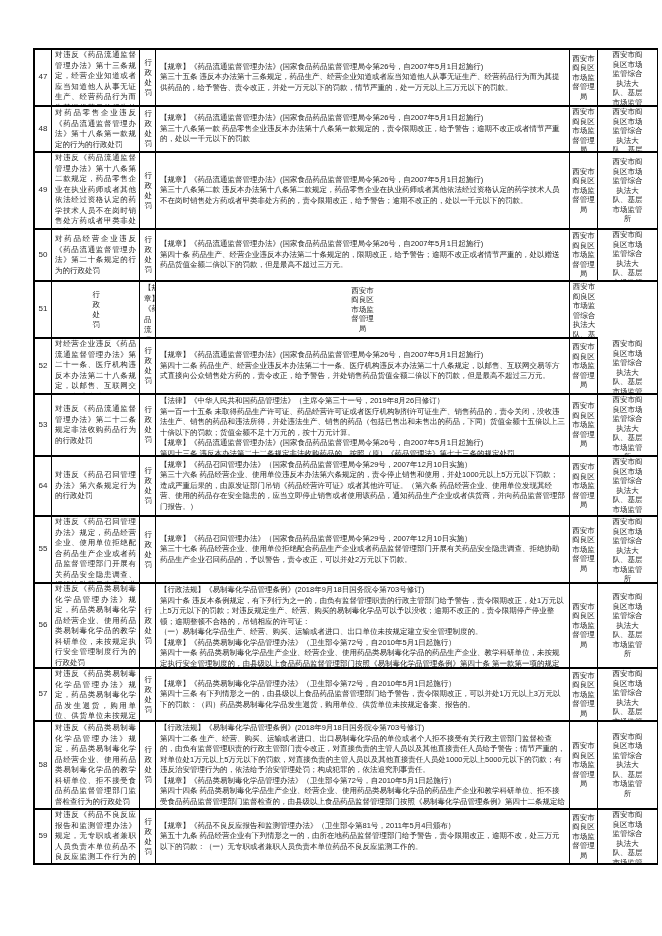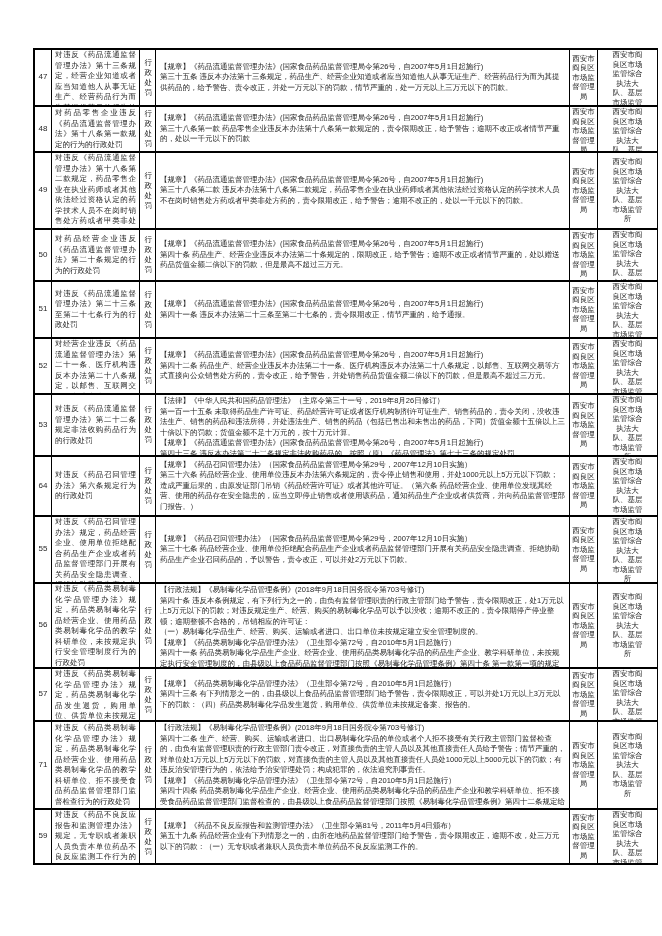--- a/index.html
+++ b/index.html
@@ -131,23 +131,20 @@
     <div class="cell agency">
         <div class="txt">西安市阎良区市场监督管理局</div>
       </div>
     <div class="cell units">
         <div class="txt">西安市阎良区市场监管综合执法大队、基层市场监管所</div>
       </div>
   </div>
 
   <div class="row h4">
     <div class="cell seq">51</div>
-    <div class="cell violation">
-        <div class="txt">对违反《药品流通监督管理办法》第二十三条至第二十七条行为的行政处罚</div>
-      </div>
     <div class="cell ptype">
         <div class="txt">行政处罚</div>
       </div>
     <div class="cell basis">
         <div class="txt">【规章】《药品流通监督管理办法》(国家食品药品监督管理局令第26号，自2007年5月1日起施行)
 第四十一条 违反本办法第二十三条至第二十七条的，责令限期改正，情节严重的，给予通报。</div>
       </div>
     <div class="cell agency">
         <div class="txt">西安市阎良区市场监督管理局</div>
       </div>
@@ -275,21 +272,21 @@
       </div>
     <div class="cell agency">
         <div class="txt">西安市阎良区市场监督管理局</div>
       </div>
     <div class="cell units">
         <div class="txt">西安市阎良区市场监管综合执法大队、基层市场监管所</div>
       </div>
   </div>
 
   <div class="row h11">
-    <div class="cell seq">71</div>
+    <div class="cell seq">58</div>
     <div class="cell violation">
         <div class="txt">对违反《药品类易制毒化学品管理办法》规定，药品类易制毒化学品经营企业、使用药品类易制毒化学品的教学科研单位、拒不接受食品药品监督管理部门监督检查行为的行政处罚</div>
       </div>
     <div class="cell ptype">
         <div class="txt">行政处罚</div>
       </div>
     <div class="cell basis">
         <div class="txt">【行政法规】《易制毒化学品管理条例》(2018年9月18日国务院令第703号修订)
 第四十二条 生产、经营、购买、运输或者进口、出口易制毒化学品的单位或者个人拒不接受有关行政主管部门监督检查的，由负有监督管理职责的行政主管部门责令改正，对直接负责的主管人员以及其他直接责任人员给予警告；情节严重的，对单位处1万元以上5万元以下的罚款，对直接负责的主管人员以及其他直接责任人员处1000元以上5000元以下的罚款；有违反治安管理行为的，依法给予治安管理处罚；构成犯罪的，依法追究刑事责任。
 【规章】《药品类易制毒化学品管理办法》（卫生部令第72号，自2010年5月1日起施行）

